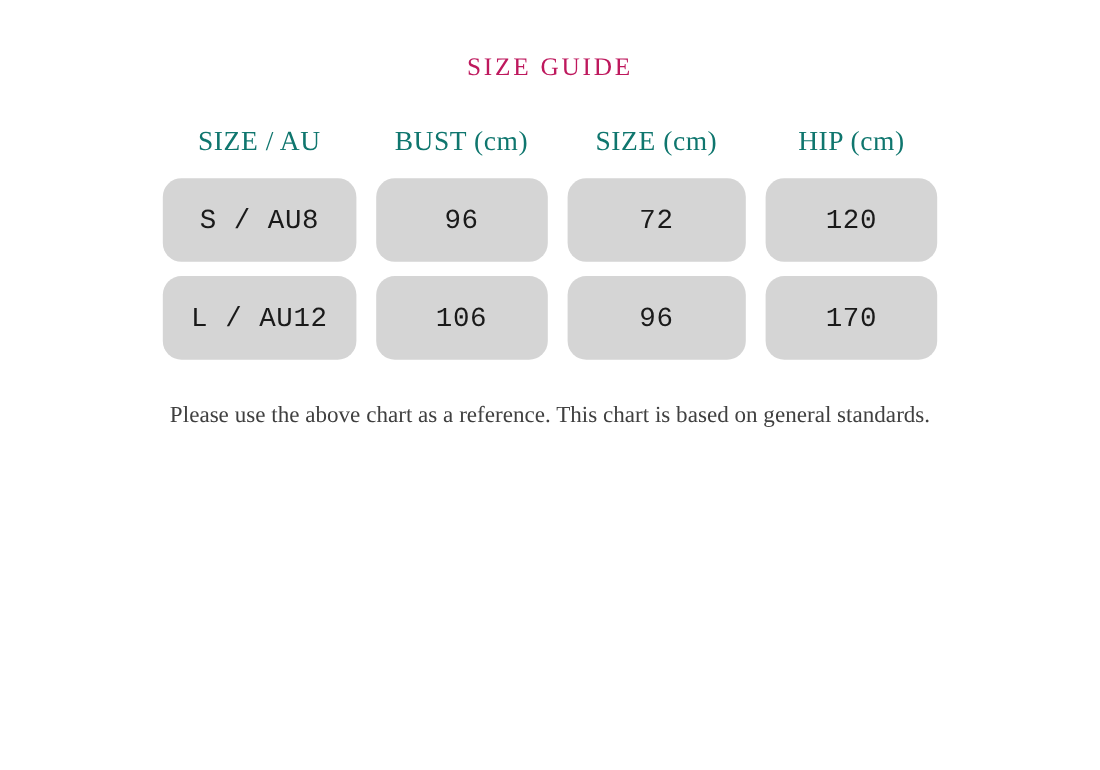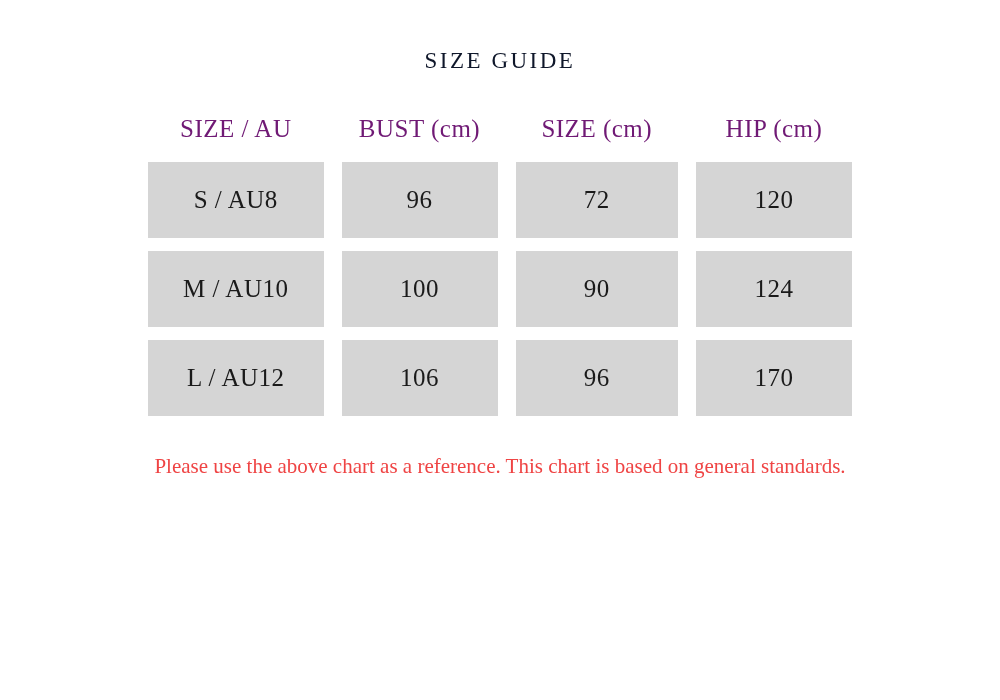--- a/index.html
+++ b/index.html
@@ -20,70 +20,71 @@
     width: 1000px;
     height: 700px;
     box-sizing: border-box;
   }
 
   .title {
     text-align: center;
     font-family: "Liberation Serif", serif;
     font-size: 23px;
     letter-spacing: 2.5px;
-    color: #0f172a;
+    color: #be185d;
     margin-top: 48px;
   }
 
   .table-wrap {
     margin-top: 28px;
     padding: 0 130px;
   }
 
   table.size-table {
     width: 100%;
     border-collapse: separate;
     border-spacing: 18px 13px;
     table-layout: fixed;
   }
 
   table.size-table th {
     font-weight: normal;
     font-family: "Liberation Serif", serif;
     font-size: 25px;
     letter-spacing: 0.5px;
-    color: #701a75;
+    color: #0f766e;
     padding: 0 0 6px 0;
     text-align: center;
     background: transparent;
   }
 
   table.size-table td {
     background: #d5d5d5;
     height: 74px;
     text-align: center;
     vertical-align: middle;
     font-size: 25px;
-    font-family: Liberation Serif, serif;
+    font-family: Liberation Mono, monospace;
     color: #1a1a1a;
     letter-spacing: 0.5px;
+    border-radius: 17px;
   }
 
   table.size-table col.c0 { width: 27%; }
   table.size-table col.c1 { width: 24%; }
   table.size-table col.c2 { width: 25%; }
   table.size-table col.c3 { width: 24%; }
 
   .footnote {
     margin-top: 22px;
     text-align: center;
     font-family: "Liberation Serif", serif;
     font-size: 21px;
     line-height: 1.45;
-    color: #ef4444;
+    color: #404040;
     padding: 0 60px;
   }
   .footnote div { white-space: nowrap; }
 </style>
 </head>
 <body>
 
 <div class="page">
 
   <div class="title">SIZE  GUIDE</div>
@@ -105,26 +106,20 @@
         </tr>
       </thead>
       <tbody>
         <tr>
           <td>S / AU8</td>
           <td>96</td>
           <td>72</td>
           <td>120</td>
         </tr>
         <tr>
-          <td>M / AU10</td>
-          <td>100</td>
-          <td>90</td>
-          <td>124</td>
-        </tr>
-        <tr>
           <td>L / AU12</td>
           <td>106</td>
           <td>96</td>
           <td>170</td>
         </tr>
       </tbody>
     </table>
   </div>
 
   <div class="footnote">

